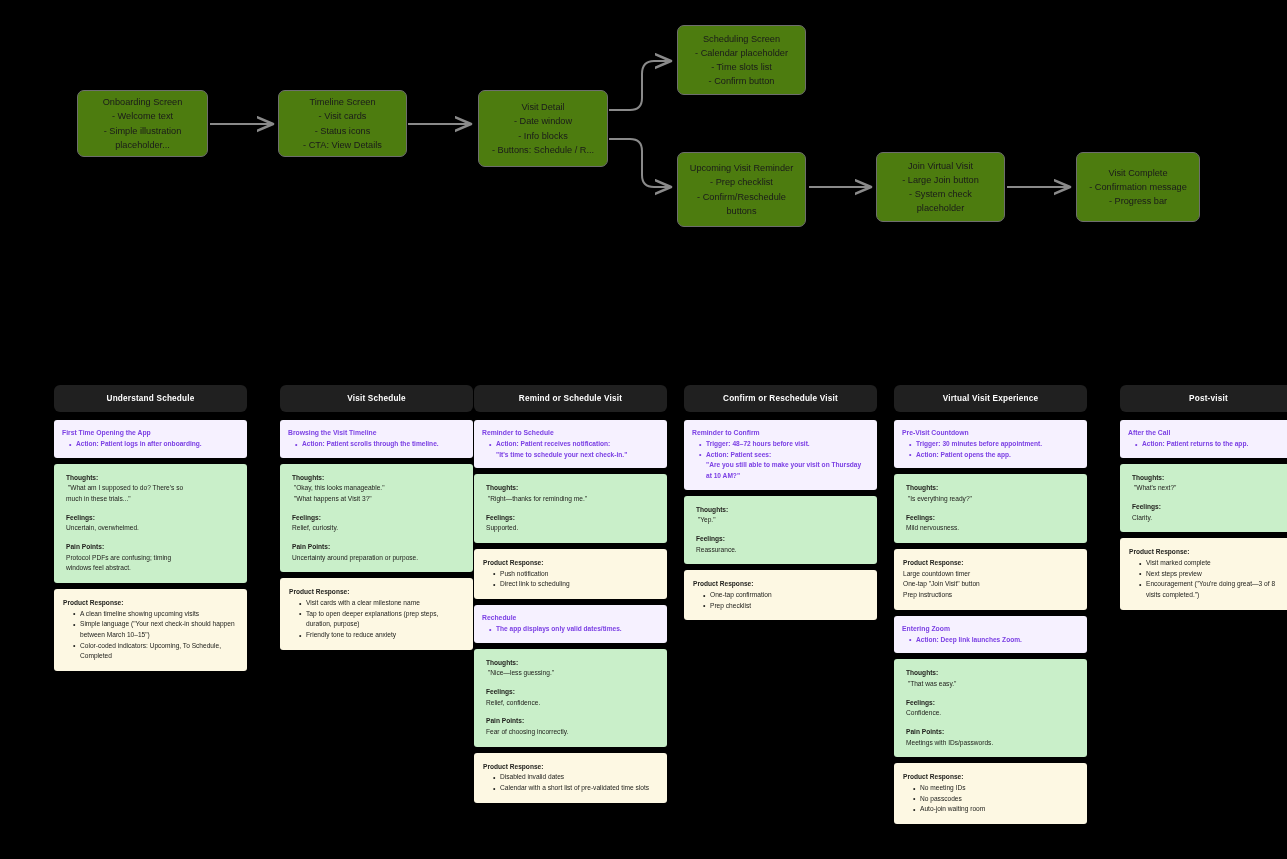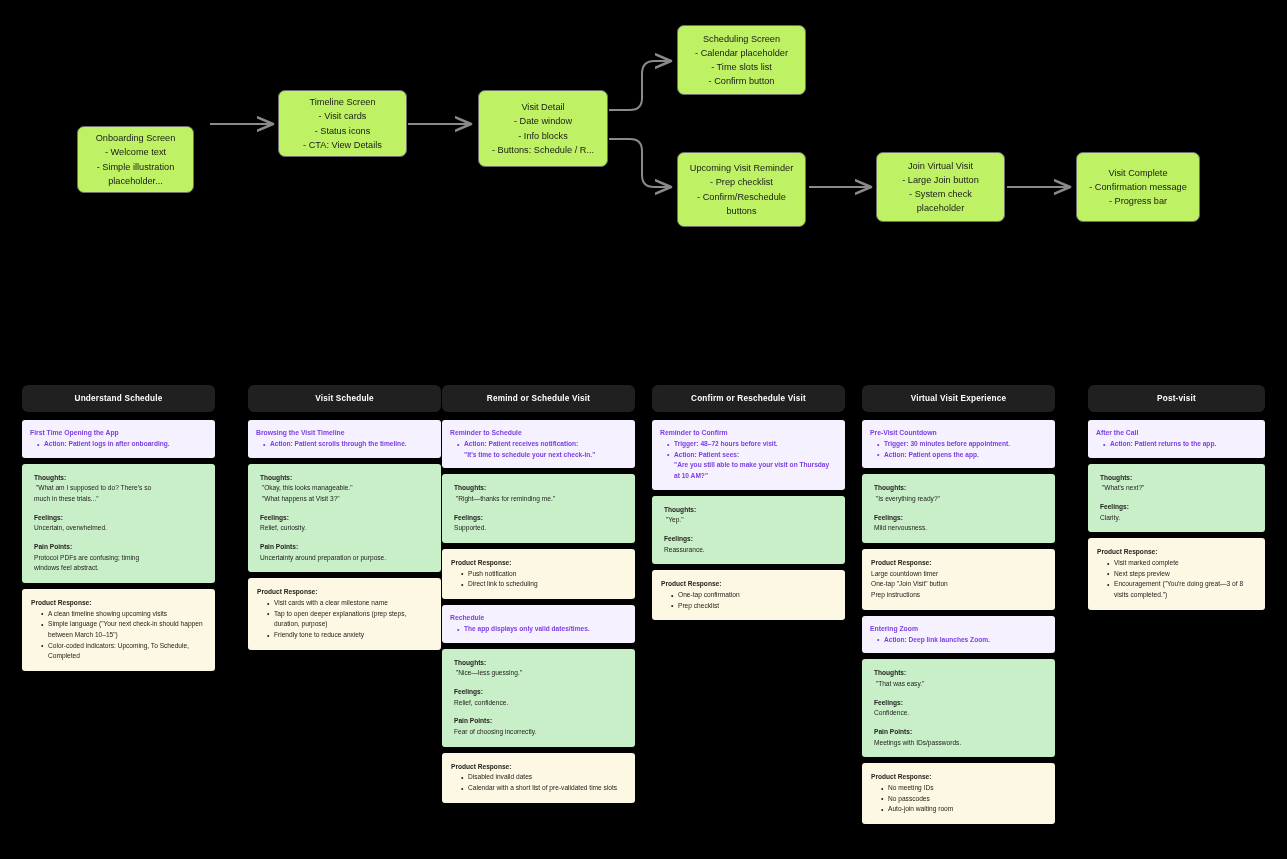--- a/index.html
+++ b/index.html
@@ -10,39 +10,39 @@
     overflow: hidden;
     font-family: "Liberation Sans", sans-serif;
   }
   #root { position: relative; width: 1287px; height: 859px; background: #000; }
 
   
   .flow-layer { position: absolute; left: 0; top: 0; width: 1287px; height: 250px; }
   .flow-svg { position: absolute; left: 0; top: 0; width: 1287px; height: 250px; }
   .flow-box {
     position: absolute;
-    background: #bef264;
+    background: #4d7c0f;
     border: 1px solid #6e6e6e;
     border-radius: 7px;
     display: flex;
     flex-direction: column;
     align-items: center;
     justify-content: center;
     text-align: center;
     color: #1a1a1a;
     font-size: 9.2px;
     line-height: 1.55;
     padding: 5px 6px;
   }
   .flow-box .fb-title { font-weight: 400; }
   .flow-box .fb-line { font-weight: 400; text-align: right; }
 
   
   .map { position: absolute; left: 0; top: 385px; width: 1287px; height: 474px; }
-  .col { position: absolute; top: 0; width: 193px; }
+  .col { position: absolute; top: 0; width: 193px; margin-left: 32px; }
   .col-header {
     height: 27px;
     background: #202020;
     border-radius: 6px;
     display: flex; align-items: center; justify-content: center;
     color: #ffffff;
     font-size: 8.2px;
     font-weight: bold;
     letter-spacing: .2px;
     margin-bottom: 0;
@@ -94,21 +94,21 @@
       <g stroke="#8a8a8a" stroke-width="2" fill="none" marker-end="url(#ah)">
         <line x1="210" y1="124" x2="272" y2="124"></line>
         <line x1="408" y1="124" x2="470" y2="124"></line>
         <path d="M609,110 L630,110 Q642,110 642,98 L642,74 Q642,61 654,61 L670,61"></path>
         <path d="M609,139 L630,139 Q642,139 642,151 L642,175 Q642,187 654,187 L670,187"></path>
         <line x1="809" y1="187" x2="870" y2="187"></line>
         <line x1="1007" y1="187" x2="1069" y2="187"></line>
       </g>
     </svg>
 
-    <div class="flow-box" style="left:77px; top:90px; width:117px; height:67px;margin-top:36px;">
+    <div class="flow-box" style="left:77px; top:90px; width:131px; height:67px;">
       <div class="fb-title">Onboarding Screen</div>
       <div class="fb-line">- Welcome text</div>
       <div class="fb-line">- Simple illustration</div>
       <div class="fb-line">placeholder...</div>
     </div>
 
     <div class="flow-box" style="left:278px; top:90px; width:129px; height:67px;">
       <div class="fb-title">Timeline Screen</div>
       <div class="fb-line">- Visit cards</div>
       <div class="fb-line">- Status icons</div>

